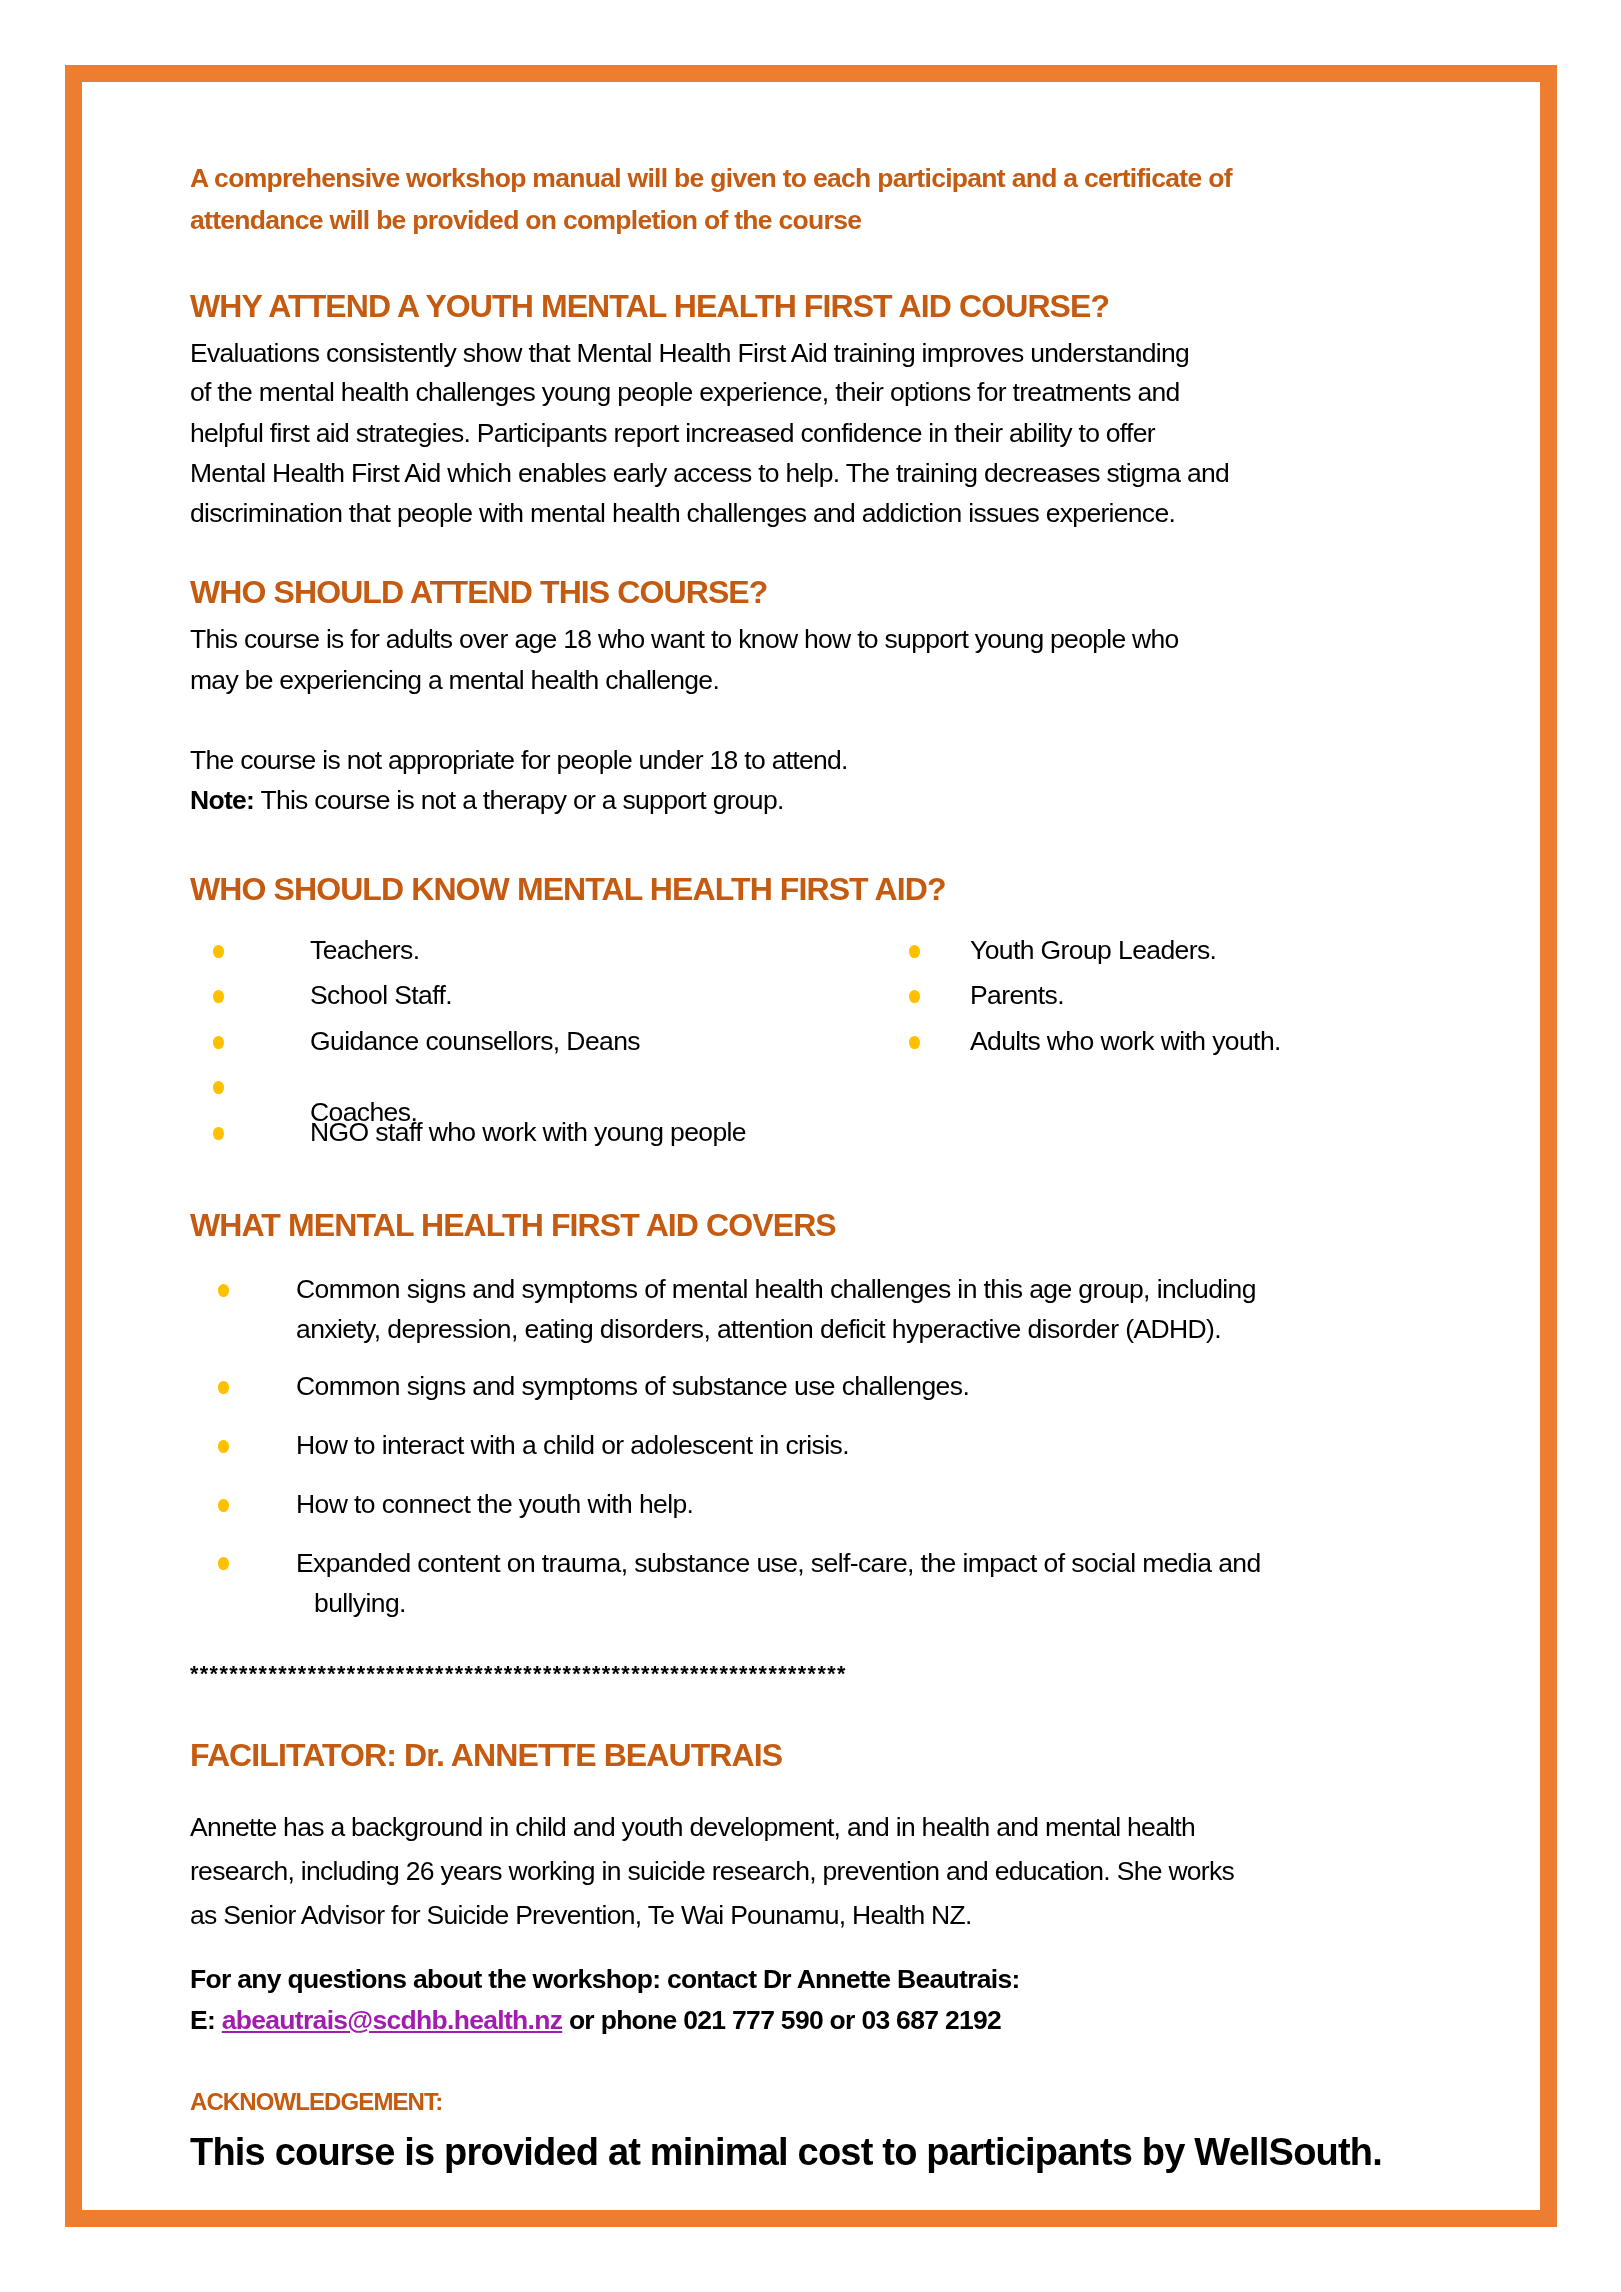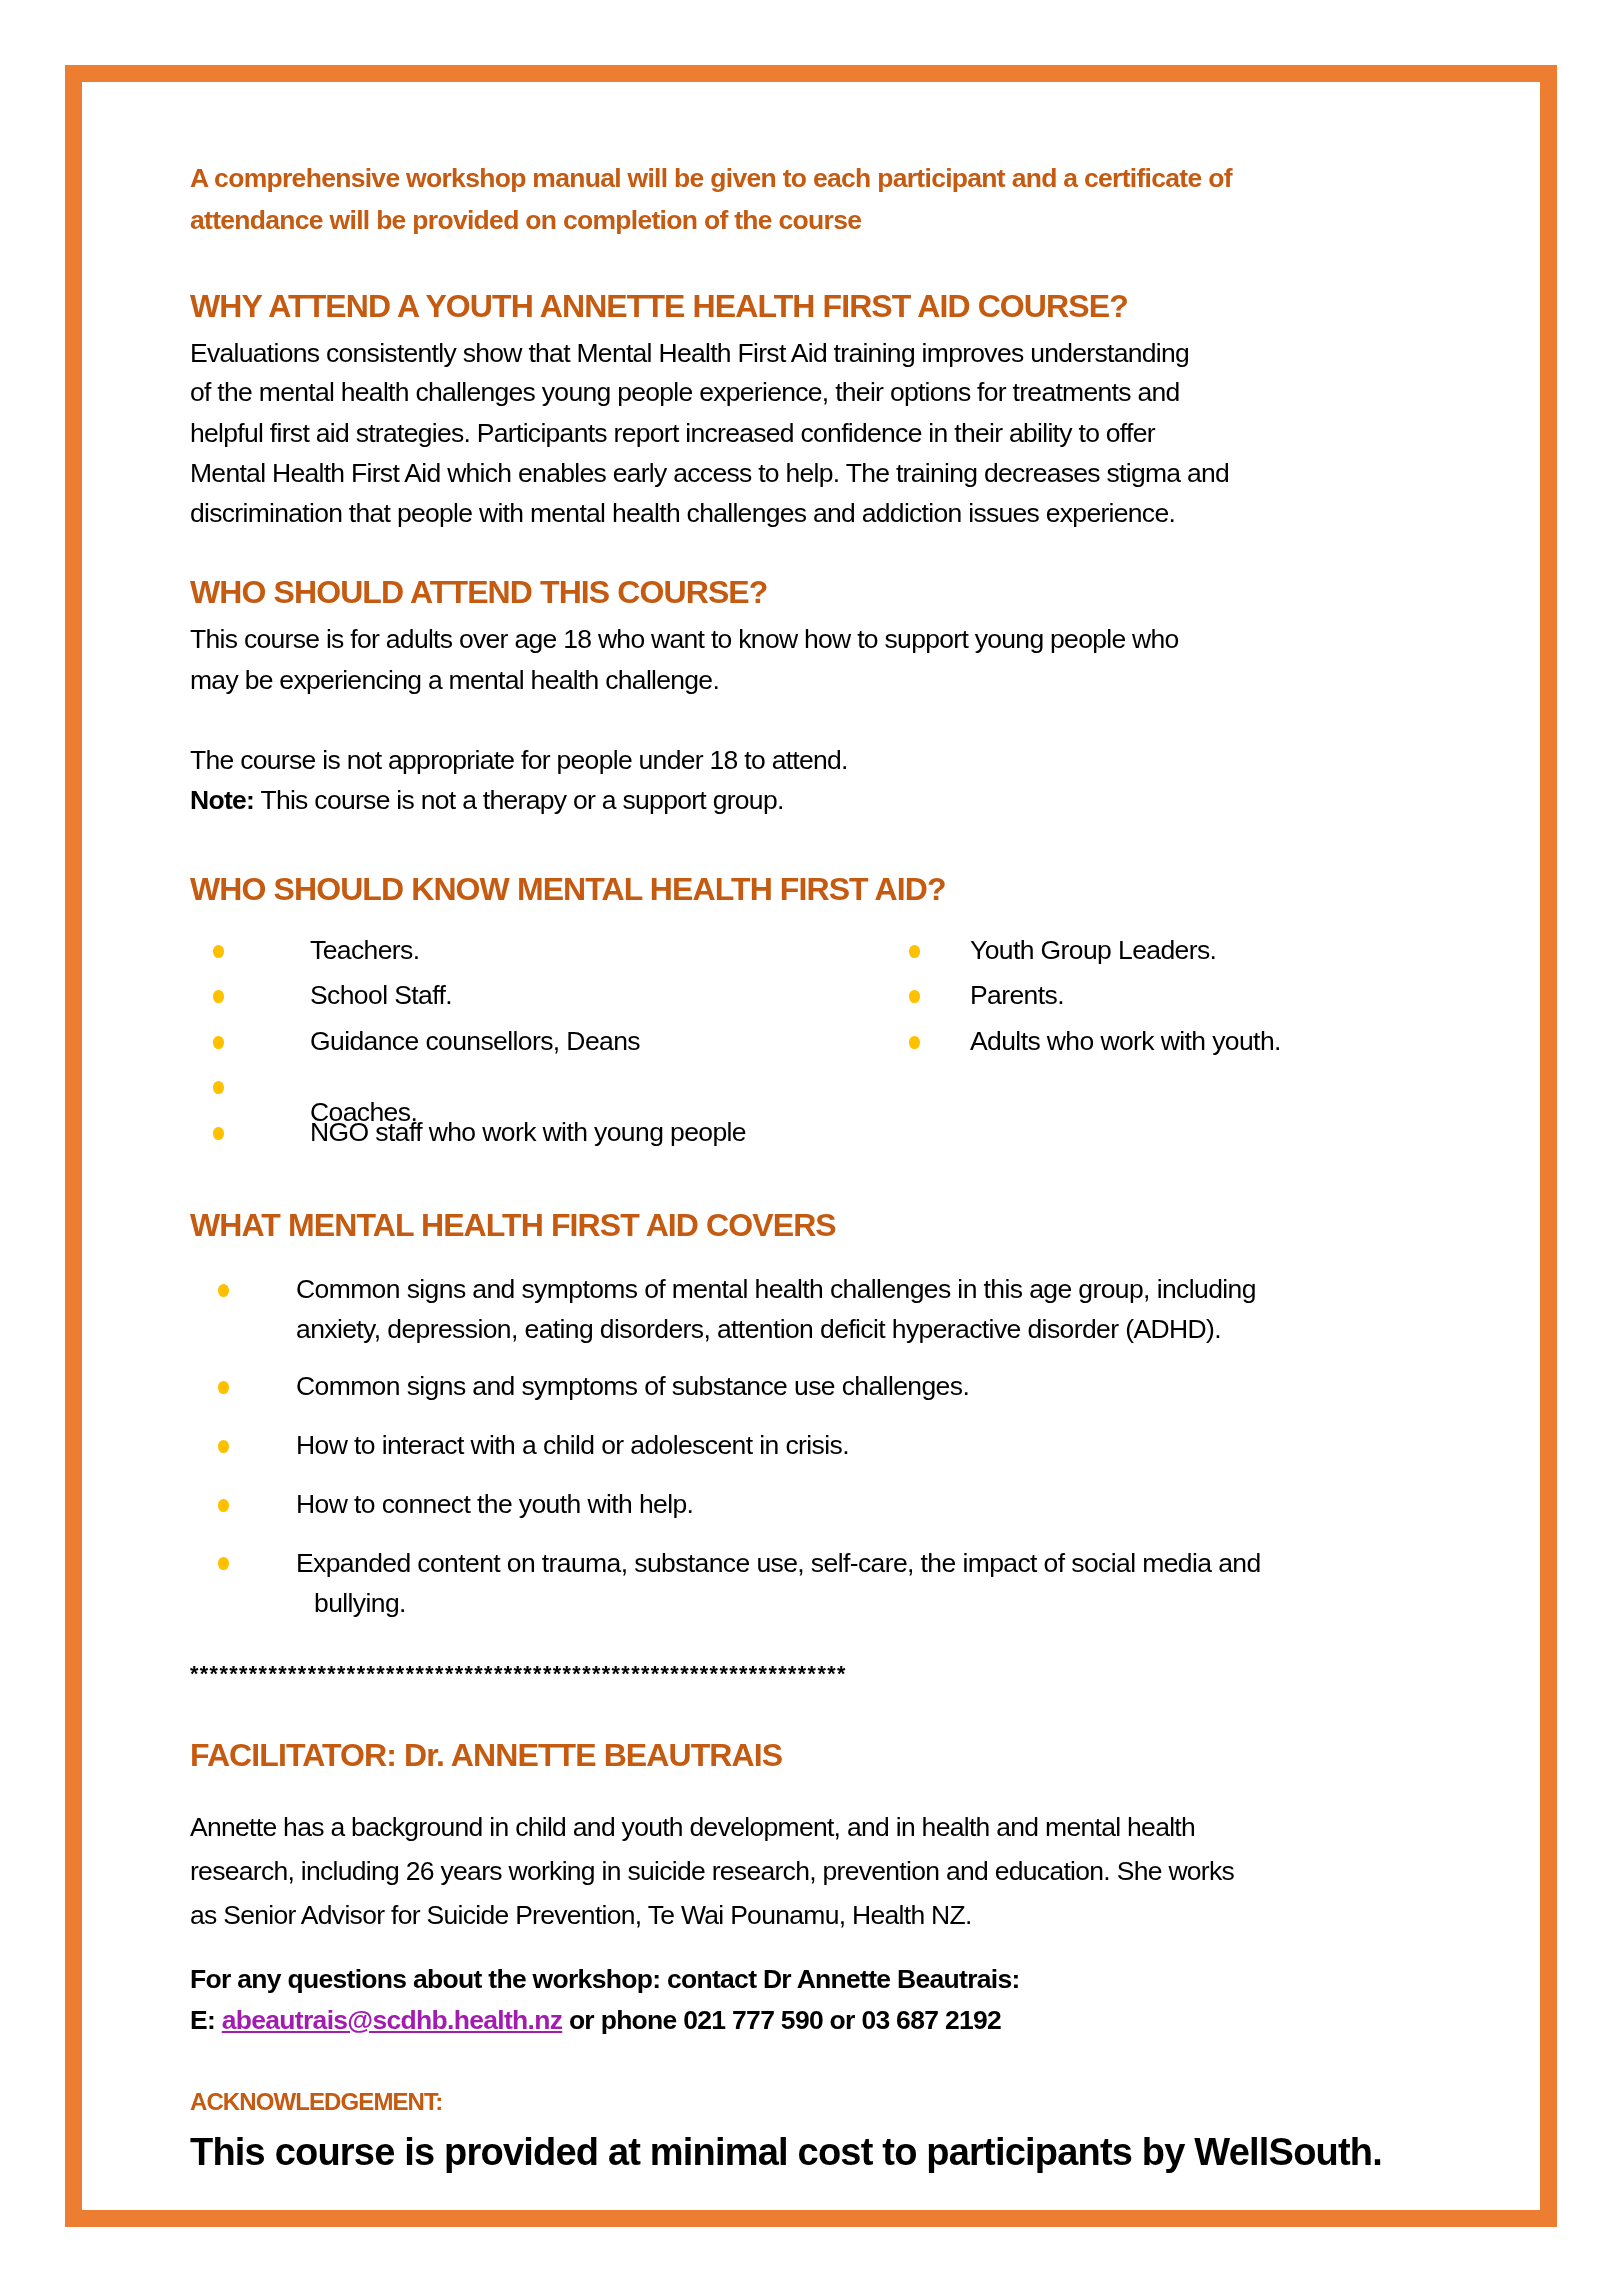--- a/index.html
+++ b/index.html
@@ -19,21 +19,21 @@
   .ack-body { font-size: 38px; font-weight: bold; letter-spacing: -0.8px; line-height: 39px; }
 </style>
 </head>
 <body>
 
 <div class="frame"></div>
 
 <p class="t intro" style="top:157px;">A comprehensive workshop manual will be given to each participant and a certificate of</p>
 <p class="t intro" style="top:199px;">attendance will be provided on completion of the course</p>
 
-<h2 class="t h" style="top:287px;">WHY ATTEND A YOUTH ANNETTE HEALTH FIRST AID COURSE?</h2>
+<h2 class="t h" style="top:287px;">WHY ATTEND A YOUTH MENTAL HEALTH FIRST AID COURSE?</h2>
 <p class="t body" style="top:333px;">Evaluations consistently show that Mental Health First Aid training improves understanding</p>
 <p class="t body" style="top:372px;">of the mental health challenges young people experience, their options for treatments and</p>
 <p class="t body" style="top:413px;">helpful first aid strategies. Participants report increased confidence in their ability to offer</p>
 <p class="t body" style="top:453px;">Mental Health First Aid which enables early access to help. The training decreases stigma and</p>
 <p class="t body" style="top:493px;">discrimination that people with mental health challenges and addiction issues experience.</p>
 
 <h2 class="t h" style="top:573px;">WHO SHOULD ATTEND THIS COURSE?</h2>
 <p class="t body" style="top:619px;">This course is for adults over age 18 who want to know how to support young people who</p>
 <p class="t body" style="top:660px;">may be experiencing a mental health challenge.</p>
 <p class="t body" style="top:740px;">The course is not appropriate for people under 18 to attend.</p>

